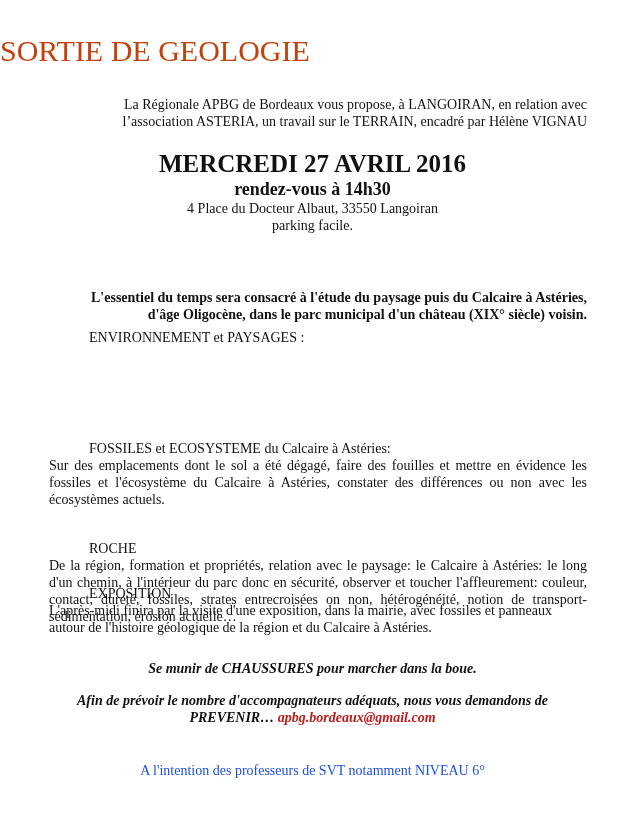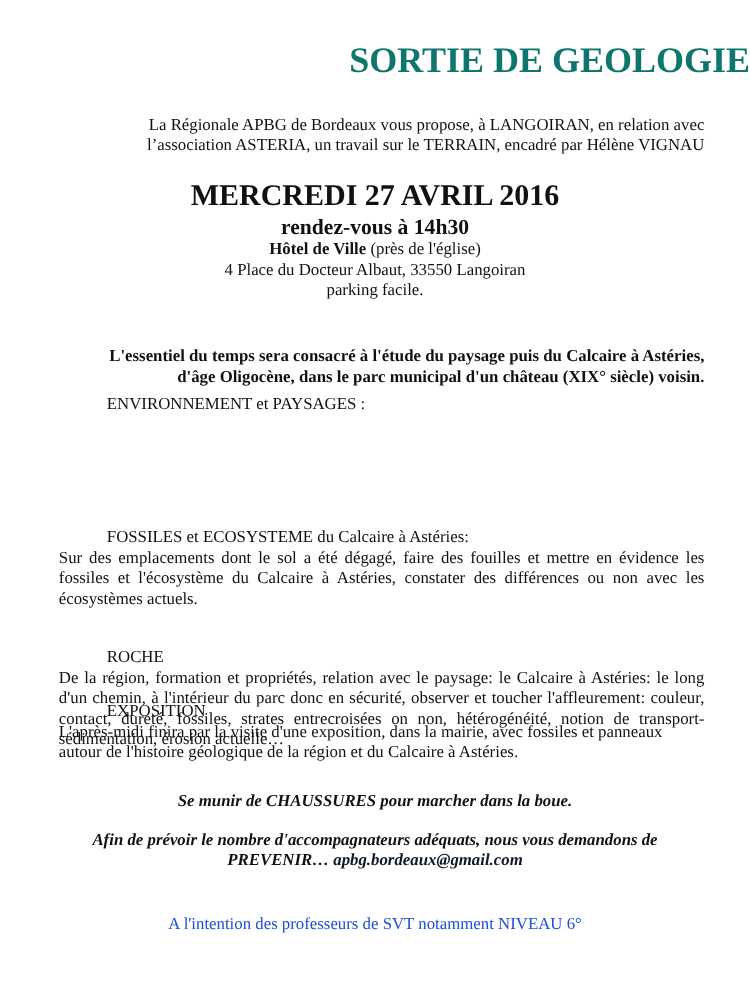--- a/index.html
+++ b/index.html
@@ -1,47 +1,46 @@
 <!DOCTYPE html>
 <html><head>
   <meta charset="utf-8">
   <style>
     html, body { margin: 0; padding: 0; background: #ffffff; }
     body { width: 625px; height: 832px; position: relative; overflow: hidden;
       font-family: "Liberation Serif", "DejaVu Serif", serif; color: #111; }
     .page { position: absolute; left: 0; top: 0; width: 625px; height: 832px; }
-    .title { position: absolute; left: 0; width: 625px; top: 34px; text-align: right;
-      font-weight: bold; font-size: 30px; color: #0f766e; letter-spacing: 0px; }
+    .title { position: absolute; left: 0; width: 625px; top: 34px; text-align: left;
+      font-weight: normal; font-size: 30px; color: #c2410c; letter-spacing: 0px; }
     .block { position: absolute; left: 49px; width: 538px; font-size: 14px; line-height: 17px; }
     .indent { text-indent: 40px; text-align: right; }
     .justify { text-align: justify; margin-top: 30px; }
     .head { padding-left: 40px; }
     .center { position: absolute; left: 0; width: 625px; text-align: center; }
     .date { top: 150px; font-size: 25px; font-weight: bold; line-height: 28px; font-family: Liberation Serif, serif; }
     .rdv { top: 179px; font-size: 18px; font-weight: bold; line-height: 20px; }
     .addr { top: 200px; font-size: 14px; line-height: 17px; }
     .addr .b { font-weight: bold; }
     .boots { top: 661px; font-size: 14px; font-weight: bold; font-style: italic; }
     .prevenir { top: 692px; font-size: 14px; font-weight: bold; font-style: italic; line-height: 17px; left: 60px; width: 505px; }
-    .email { color: #0f172a; }
+    .email { color: #b91c1c; }
     .note { top: 763px; font-size: 14px; color: #1d4ed8; }
   </style>
 </head>
 <body>
 
 <div class="page">
 
   <div class="title">SORTIE DE GEOLOGIE</div>
 
   <div class="block indent" style="top:96px;">La Régionale APBG de Bordeaux vous propose, à  LANGOIRAN,  en relation avec l’association ASTERIA, un travail sur le TERRAIN, encadré par Hélène VIGNAU</div>
 
   <div class="center date">MERCREDI  27 AVRIL  2016</div>
   <div class="center rdv">rendez-vous à 14h30</div>
   <div class="center addr">
-    <div><span class="b">Hôtel de Ville</span><span> (près de l'église)</span></div>
     <div>4 Place du Docteur Albaut, 33550 Langoiran</div>
     <div>parking facile.</div>
   </div>
 
   <div class="block indent" style="top:289px;font-weight:bold;">L'essentiel du temps sera consacré à l'étude du paysage puis du Calcaire à Astéries, d'âge Oligocène, dans le parc municipal d'un château (XIX° siècle) voisin.</div>
 
   <div class="block" style="top:329px;">
     <div class="head">ENVIRONNEMENT et PAYSAGES :</div>
   </div>
 

